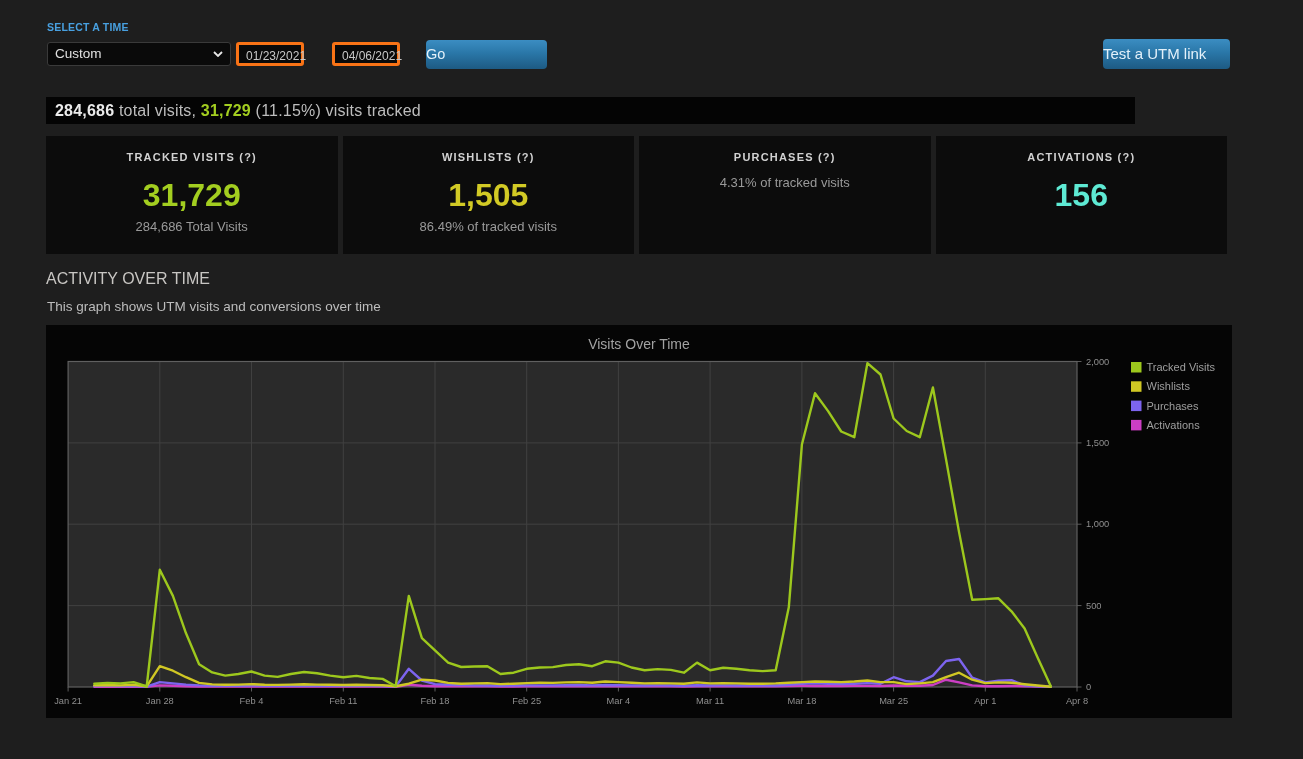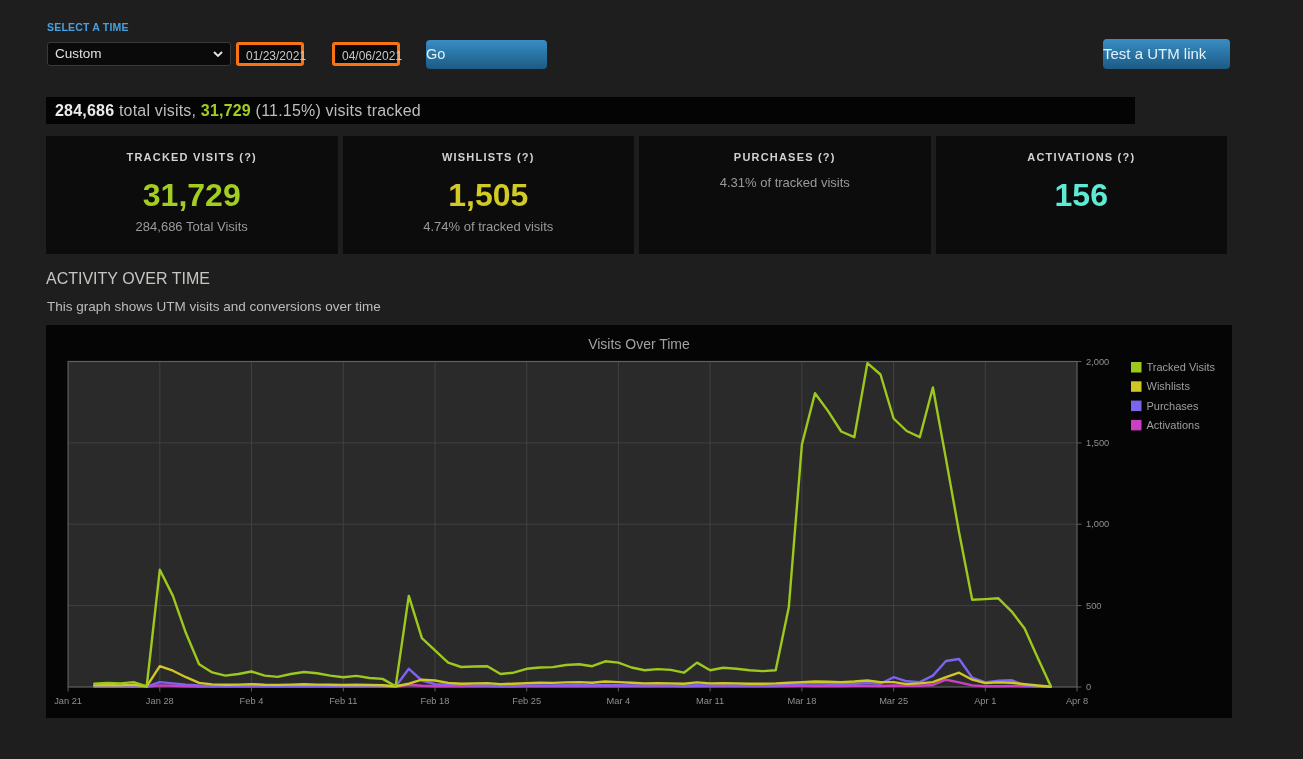--- a/index.html
+++ b/index.html
@@ -40,21 +40,21 @@
 <div class="abs summary"><b>284,686</b> total visits, <span class="g">31,729</span> (11.15%) visits tracked</div>
 <div class="abs cards">
 <div class="card">
         <div class="t">TRACKED VISITS (?)</div>
         <div class="n" style="color:#a3ce20">31,729</div>
         <div class="s">284,686 Total Visits</div>
       </div>
 <div class="card">
         <div class="t">WISHLISTS (?)</div>
         <div class="n" style="color:#d2ca25">1,505</div>
-        <div class="s">4.74% of tracked visits</div>
+        <div class="s">86.49% of tracked visits</div>
       </div>
 <div class="card">
         <div class="t">PURCHASES (?)</div>
         <div class="s">4.31% of tracked visits</div>
       </div>
 <div class="card">
         <div class="t">ACTIVATIONS (?)</div>
         <div class="n" style="color:#5eead4">156</div>
       </div>
 </div>

